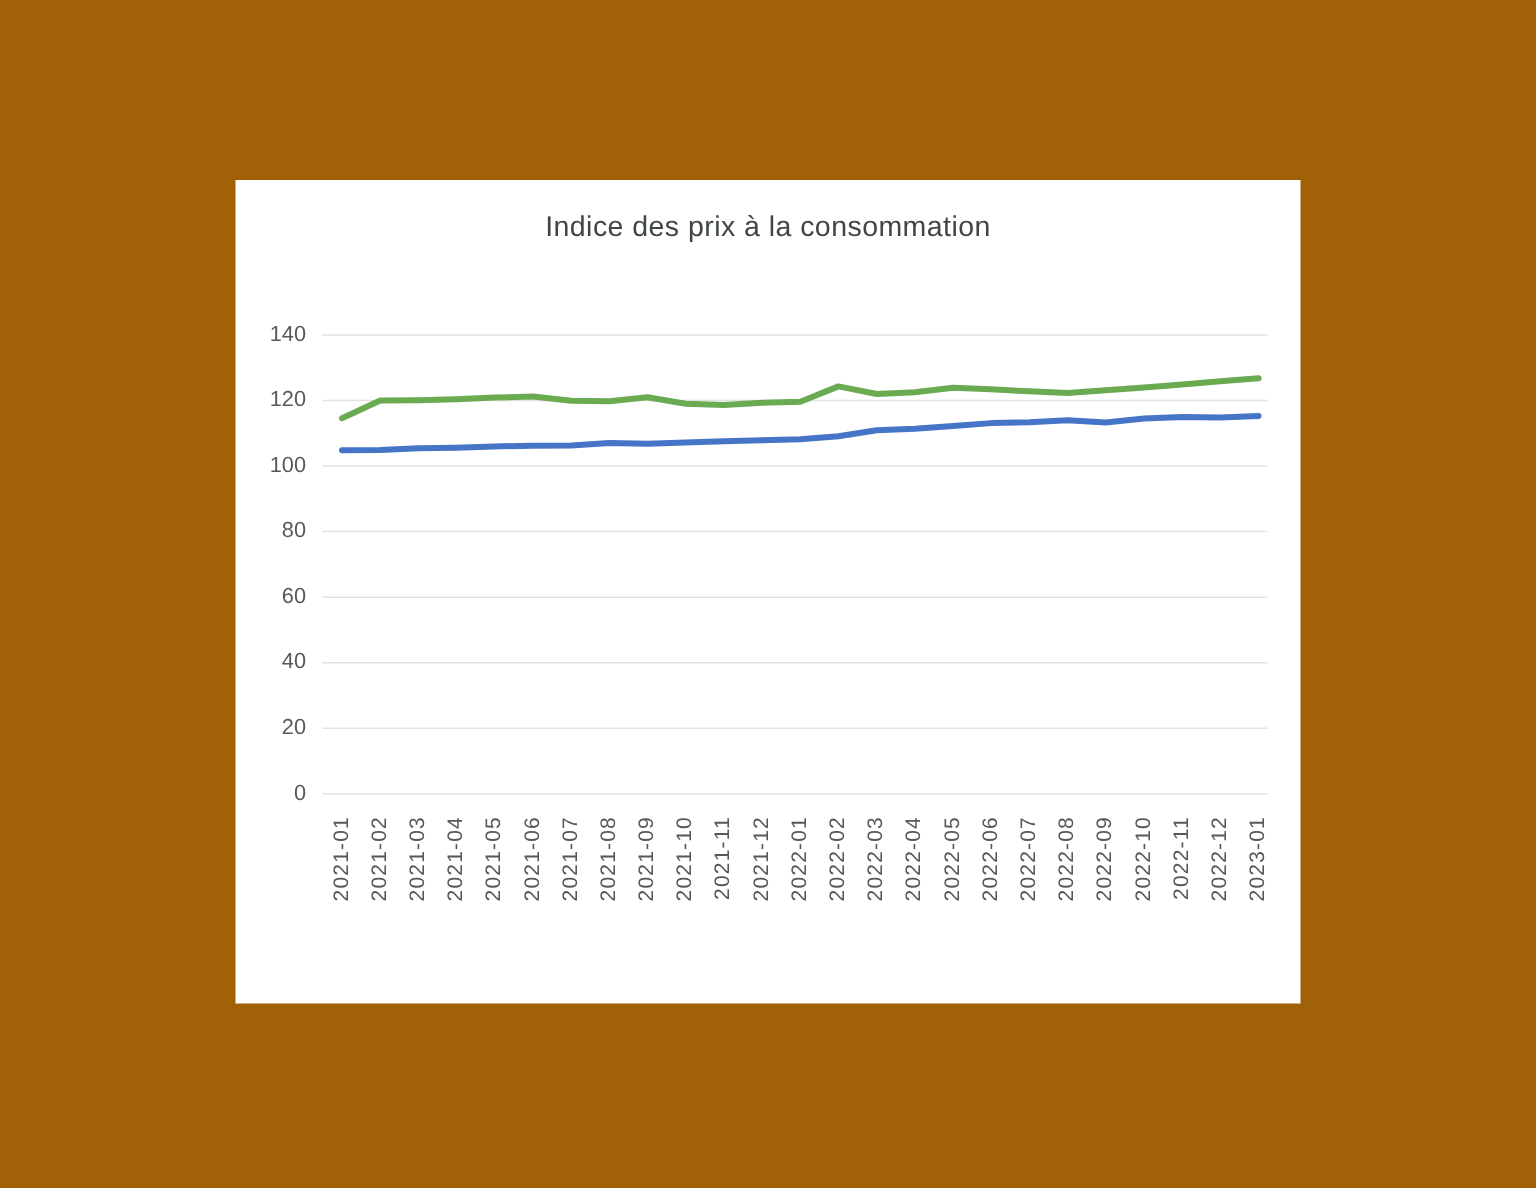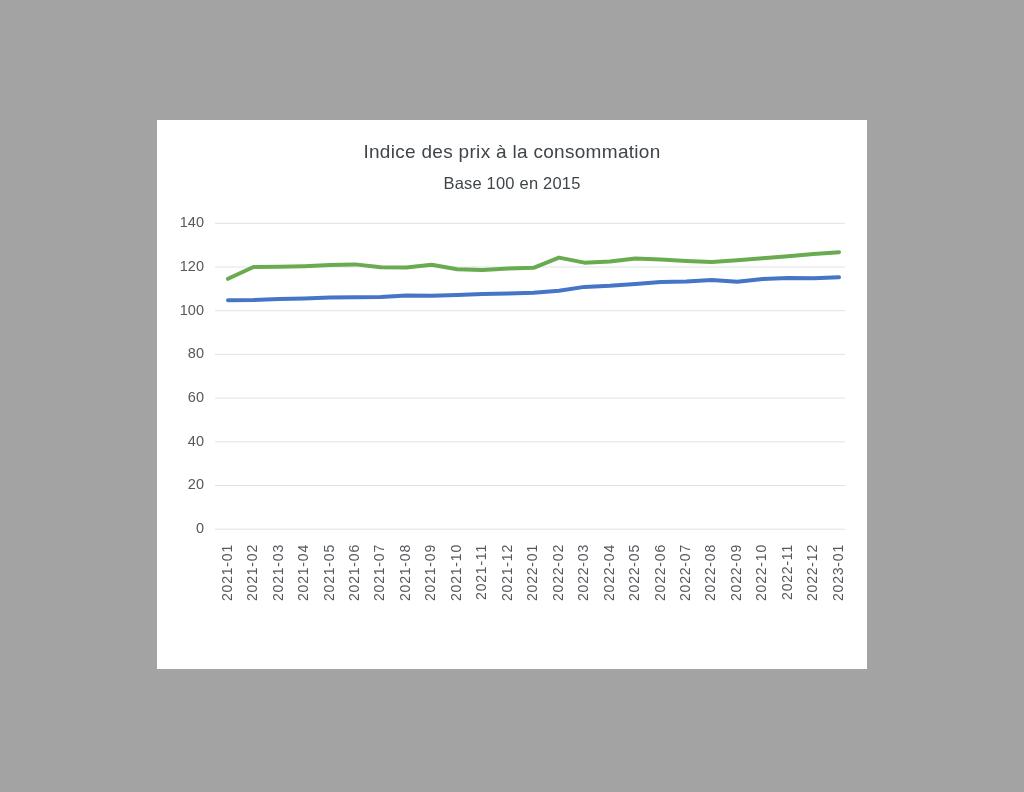--- a/index.html
+++ b/index.html
@@ -57,24 +57,23 @@
   }
   .legend-label{
     font-size:15px;
     color:#55595d;
     letter-spacing:.2px;
   }
 </style>
 </head>
 <body>
 
-<div class="canvas-bg" style="background: #a3a3a3;">
+<div class="canvas-bg" style="background: #a16207;">
   <div class="chart-card">
     <div class="chart-title">Indice des prix à la consommation</div>
-    <div class="chart-subtitle">Base 100 en 2015</div>
 
     <svg class="plot" width="710" height="549" viewBox="0 0 710 549">
         <g>
           <line x1="58" y1="409.2" x2="688" y2="409.2" stroke="#e2e2e2" stroke-width="1"></line>
           <line x1="58" y1="365.5" x2="688" y2="365.5" stroke="#e2e2e2" stroke-width="1"></line>
           <line x1="58" y1="321.79999999999995" x2="688" y2="321.79999999999995" stroke="#e2e2e2" stroke-width="1"></line>
           <line x1="58" y1="278.1" x2="688" y2="278.1" stroke="#e2e2e2" stroke-width="1"></line>
           <line x1="58" y1="234.39999999999998" x2="688" y2="234.39999999999998" stroke="#e2e2e2" stroke-width="1"></line>
           <line x1="58" y1="190.7" x2="688" y2="190.7" stroke="#e2e2e2" stroke-width="1"></line>
           <line x1="58" y1="147" x2="688" y2="147" stroke="#e2e2e2" stroke-width="1"></line>

